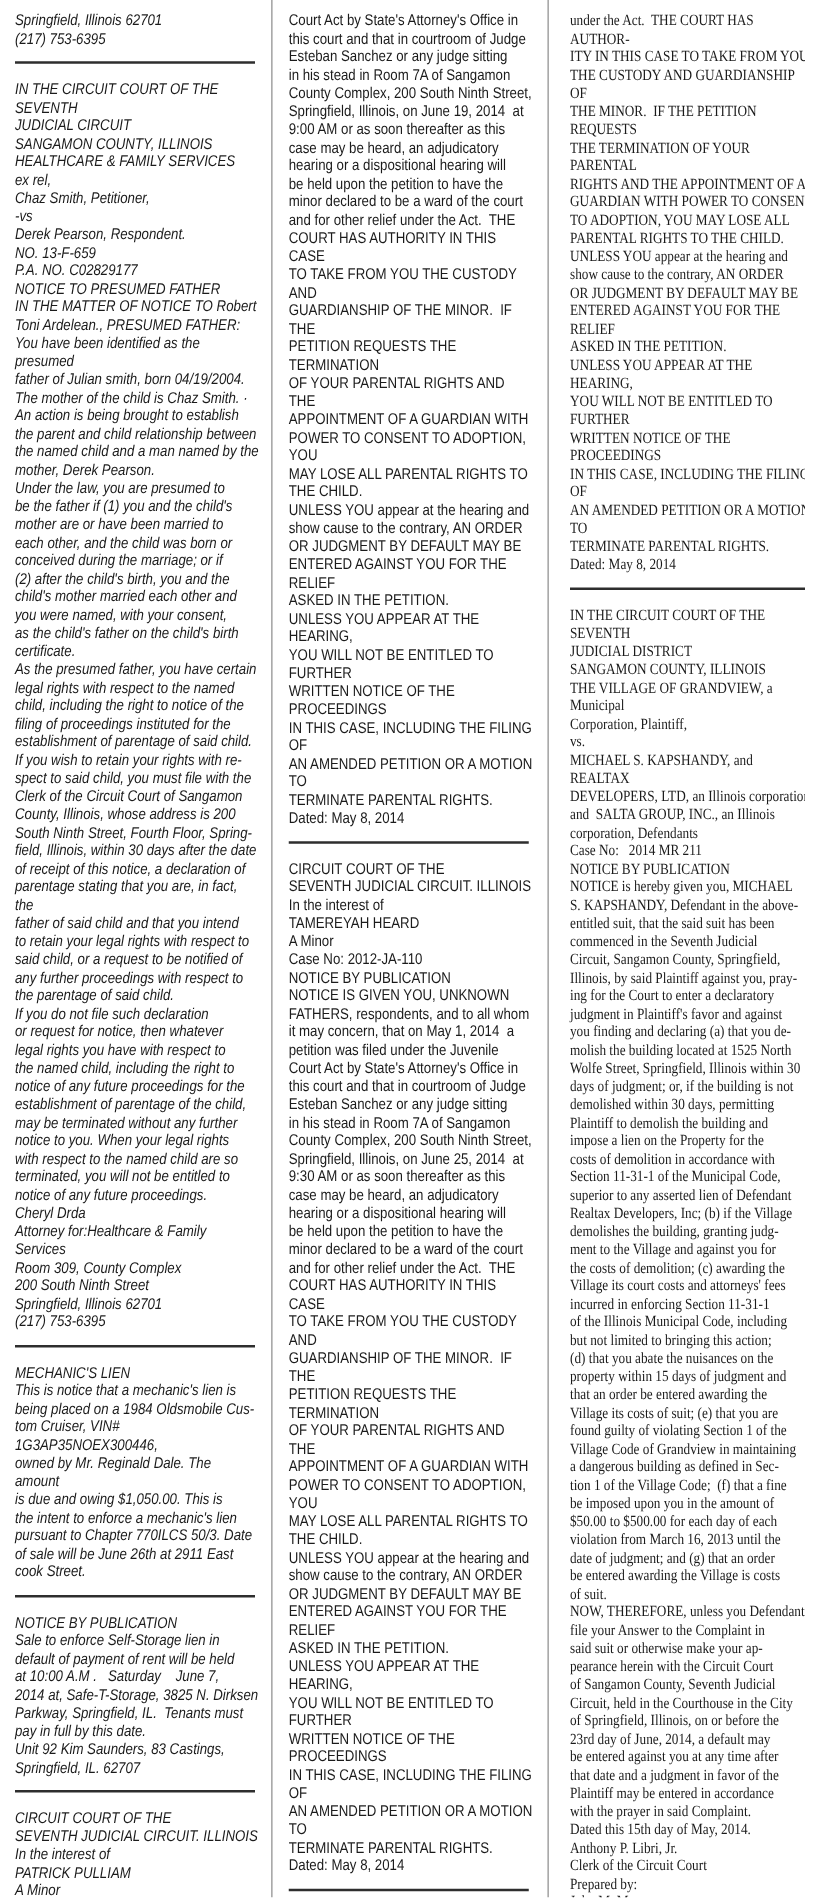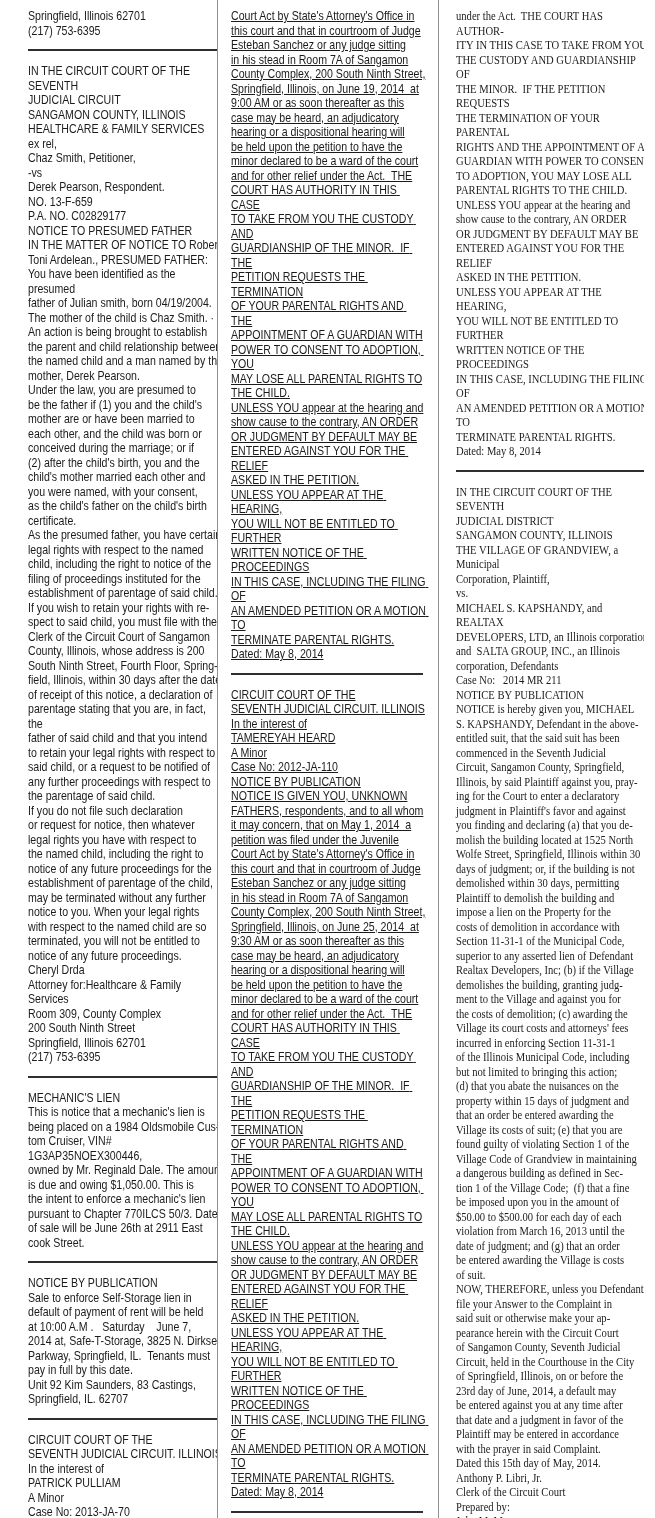--- a/index.html
+++ b/index.html
@@ -18,22 +18,22 @@
     display: flex;
     width: 655px;
     height: 1518px;
     background: #ffffff;
   }
   .col {
     box-sizing: border-box;
     padding-top: 9px;
     overflow: hidden;
   }
-  .col-left  { width: 217px; padding-left: 28px; }
-  .col-mid   { width: 220px; padding-left: 13px; text-decoration: underline; }
+  .col-left  { width: 217px; padding-left: 12px; font-style: italic; }
+  .col-mid   { width: 220px; padding-left: 13px; }
   .col-right { width: 205px; padding-left: 17px; font-family: Liberation Serif, serif; }
   .vrule {
     width: 1px;
     height: 1518px;
     background: #8f8f8f;
     flex: 0 0 1px;
   }
   .block-text {
     font-size: 12.4px;
     line-height: 14.5px;

